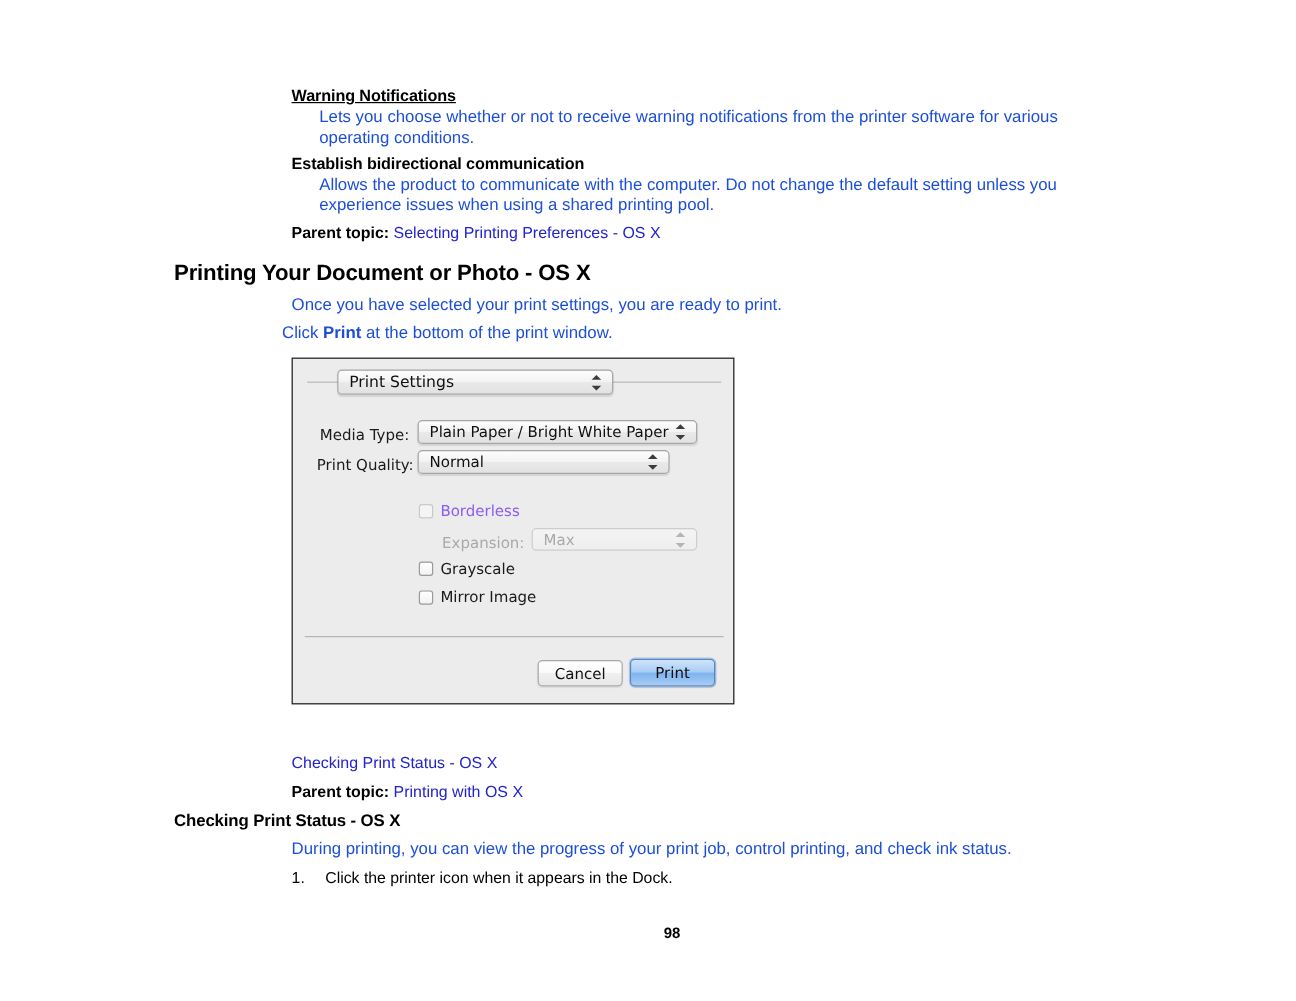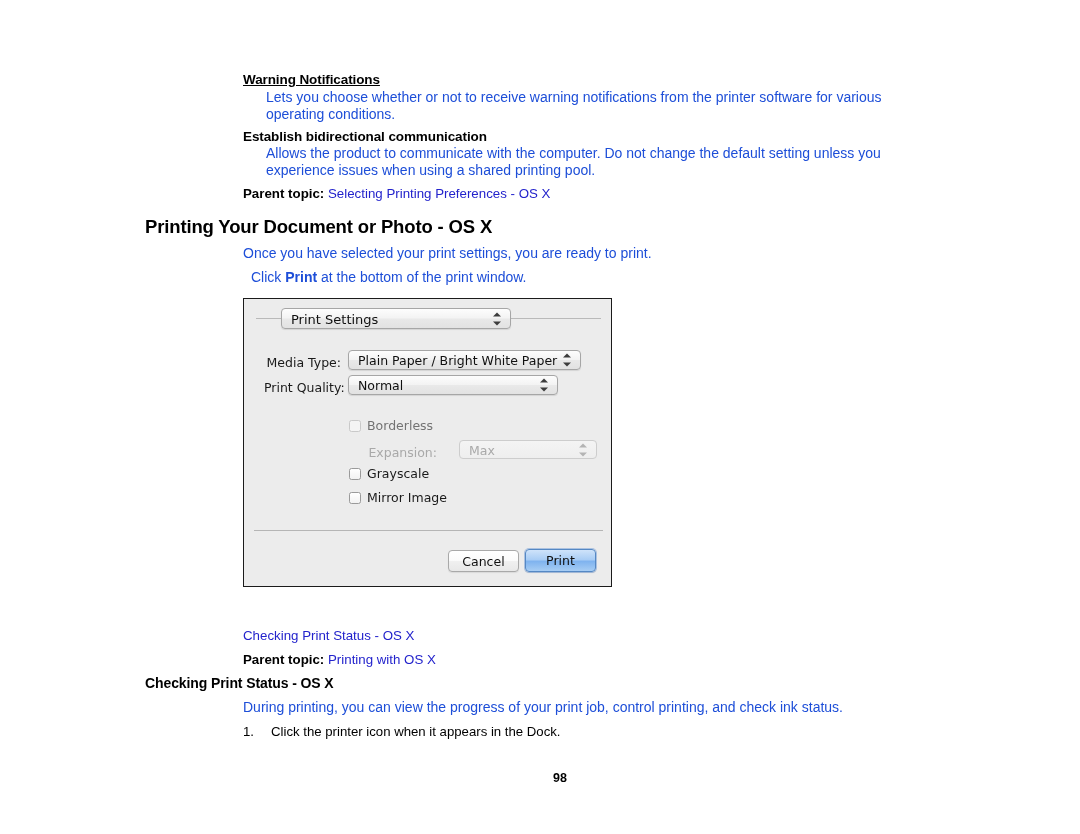--- a/index.html
+++ b/index.html
@@ -154,21 +154,20 @@
     border-bottom: 4.5px solid #3c3c3c;
   }
   .popup .stepper i.dn {
     bottom: 1px;
     border-top: 4.5px solid #3c3c3c;
   }
   .popup.disabled {
     background: linear-gradient(to bottom, #f4f4f4 0%, #eeeeee 100%);
     border-color: #cdcdcd;
     box-shadow: none;
-    margin-left: 16px;
   }
   .popup.disabled .ptext { color: #a9a9a9; }
   .popup.disabled .stepper i.up { border-bottom-color: #b4b4b4; }
   .popup.disabled .stepper i.dn { border-top-color: #b4b4b4; }
 
   .popup-title {
     left: 37px;
     top: 9px;
     width: 230px;
     height: 21px;
@@ -195,21 +194,21 @@
     width: 12px;
     height: 12px;
     box-sizing: border-box;
     border: 1px solid #9a9a9a;
     border-radius: 2.5px;
     background: linear-gradient(to bottom, #ffffff 0%, #f2f2f2 100%);
     flex: none;
   }
   .cbox.dim { border-color: #c9c9c9; background: #f4f4f4; }
   .cbox-label { font-size: 12.5px; color: #1a1a1a; }
-  .cbox-label.dim { color: #737373; }
+  .cbox-label.dim { color: #8b5cf6; }
 
   .sep {
     position: absolute;
     left: 10px;
     top: 231px;
     width: 349px;
     height: 1px;
     background: #b5b5b5;
   }
 
@@ -258,21 +257,21 @@
 
   <div class="blk parent-line" style="left:243px; top:185px;">
     <span class="parent-label">Parent topic:</span>
     <span class="link">Selecting Printing Preferences - OS X</span>
   </div>
 
   <div class="blk h1" style="left:145px; top:216px;">Printing Your Document or Photo - OS X</div>
 
   <div class="blk body-text" style="left:243px; top:245px; width:690px;">Once you have selected your print settings, you are ready to print.</div>
 
-  <div class="blk body-text" style="left:251px; top:269px;">
+  <div class="blk body-text" style="left:235px; top:269px;">
     <span>Click </span><b>Print</b><span> at the bottom of the print window.</span>
   </div>
 
   <div class="dialog">
 
     <div class="panel-rule"></div>
 
     <div class="popup popup-title">
       <span class="ptext">Print Settings</span>
       <span class="stepper">

